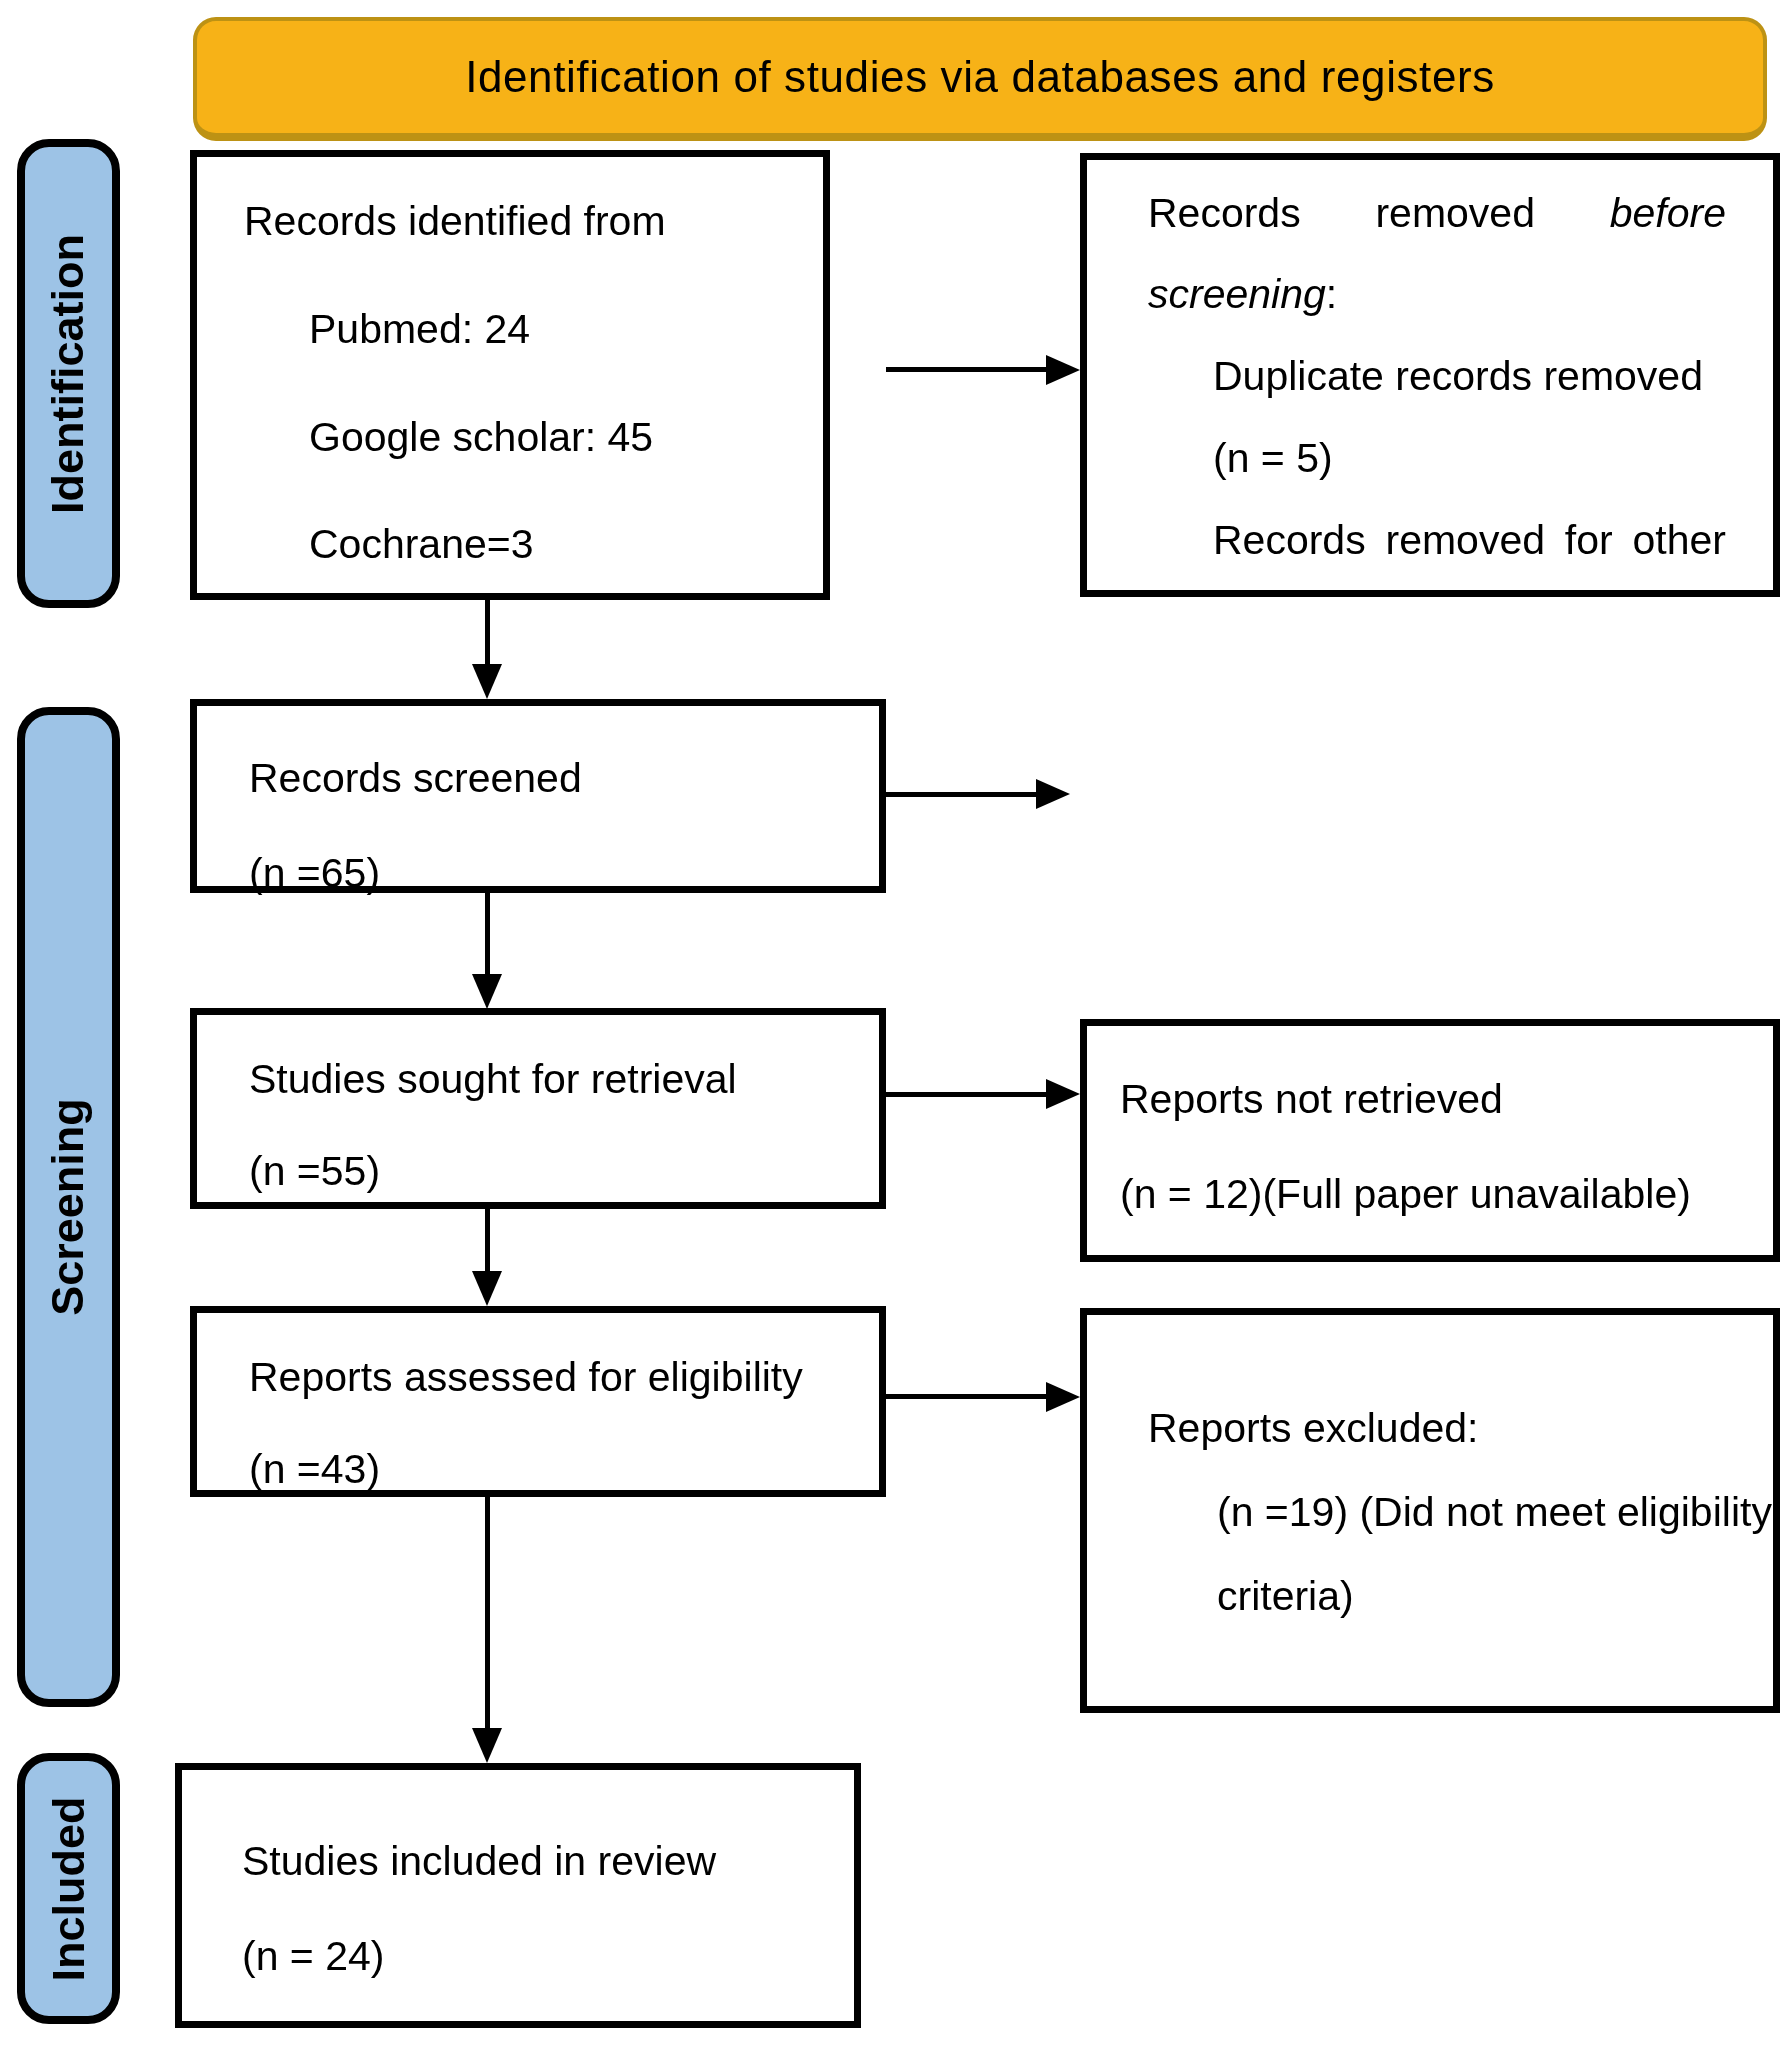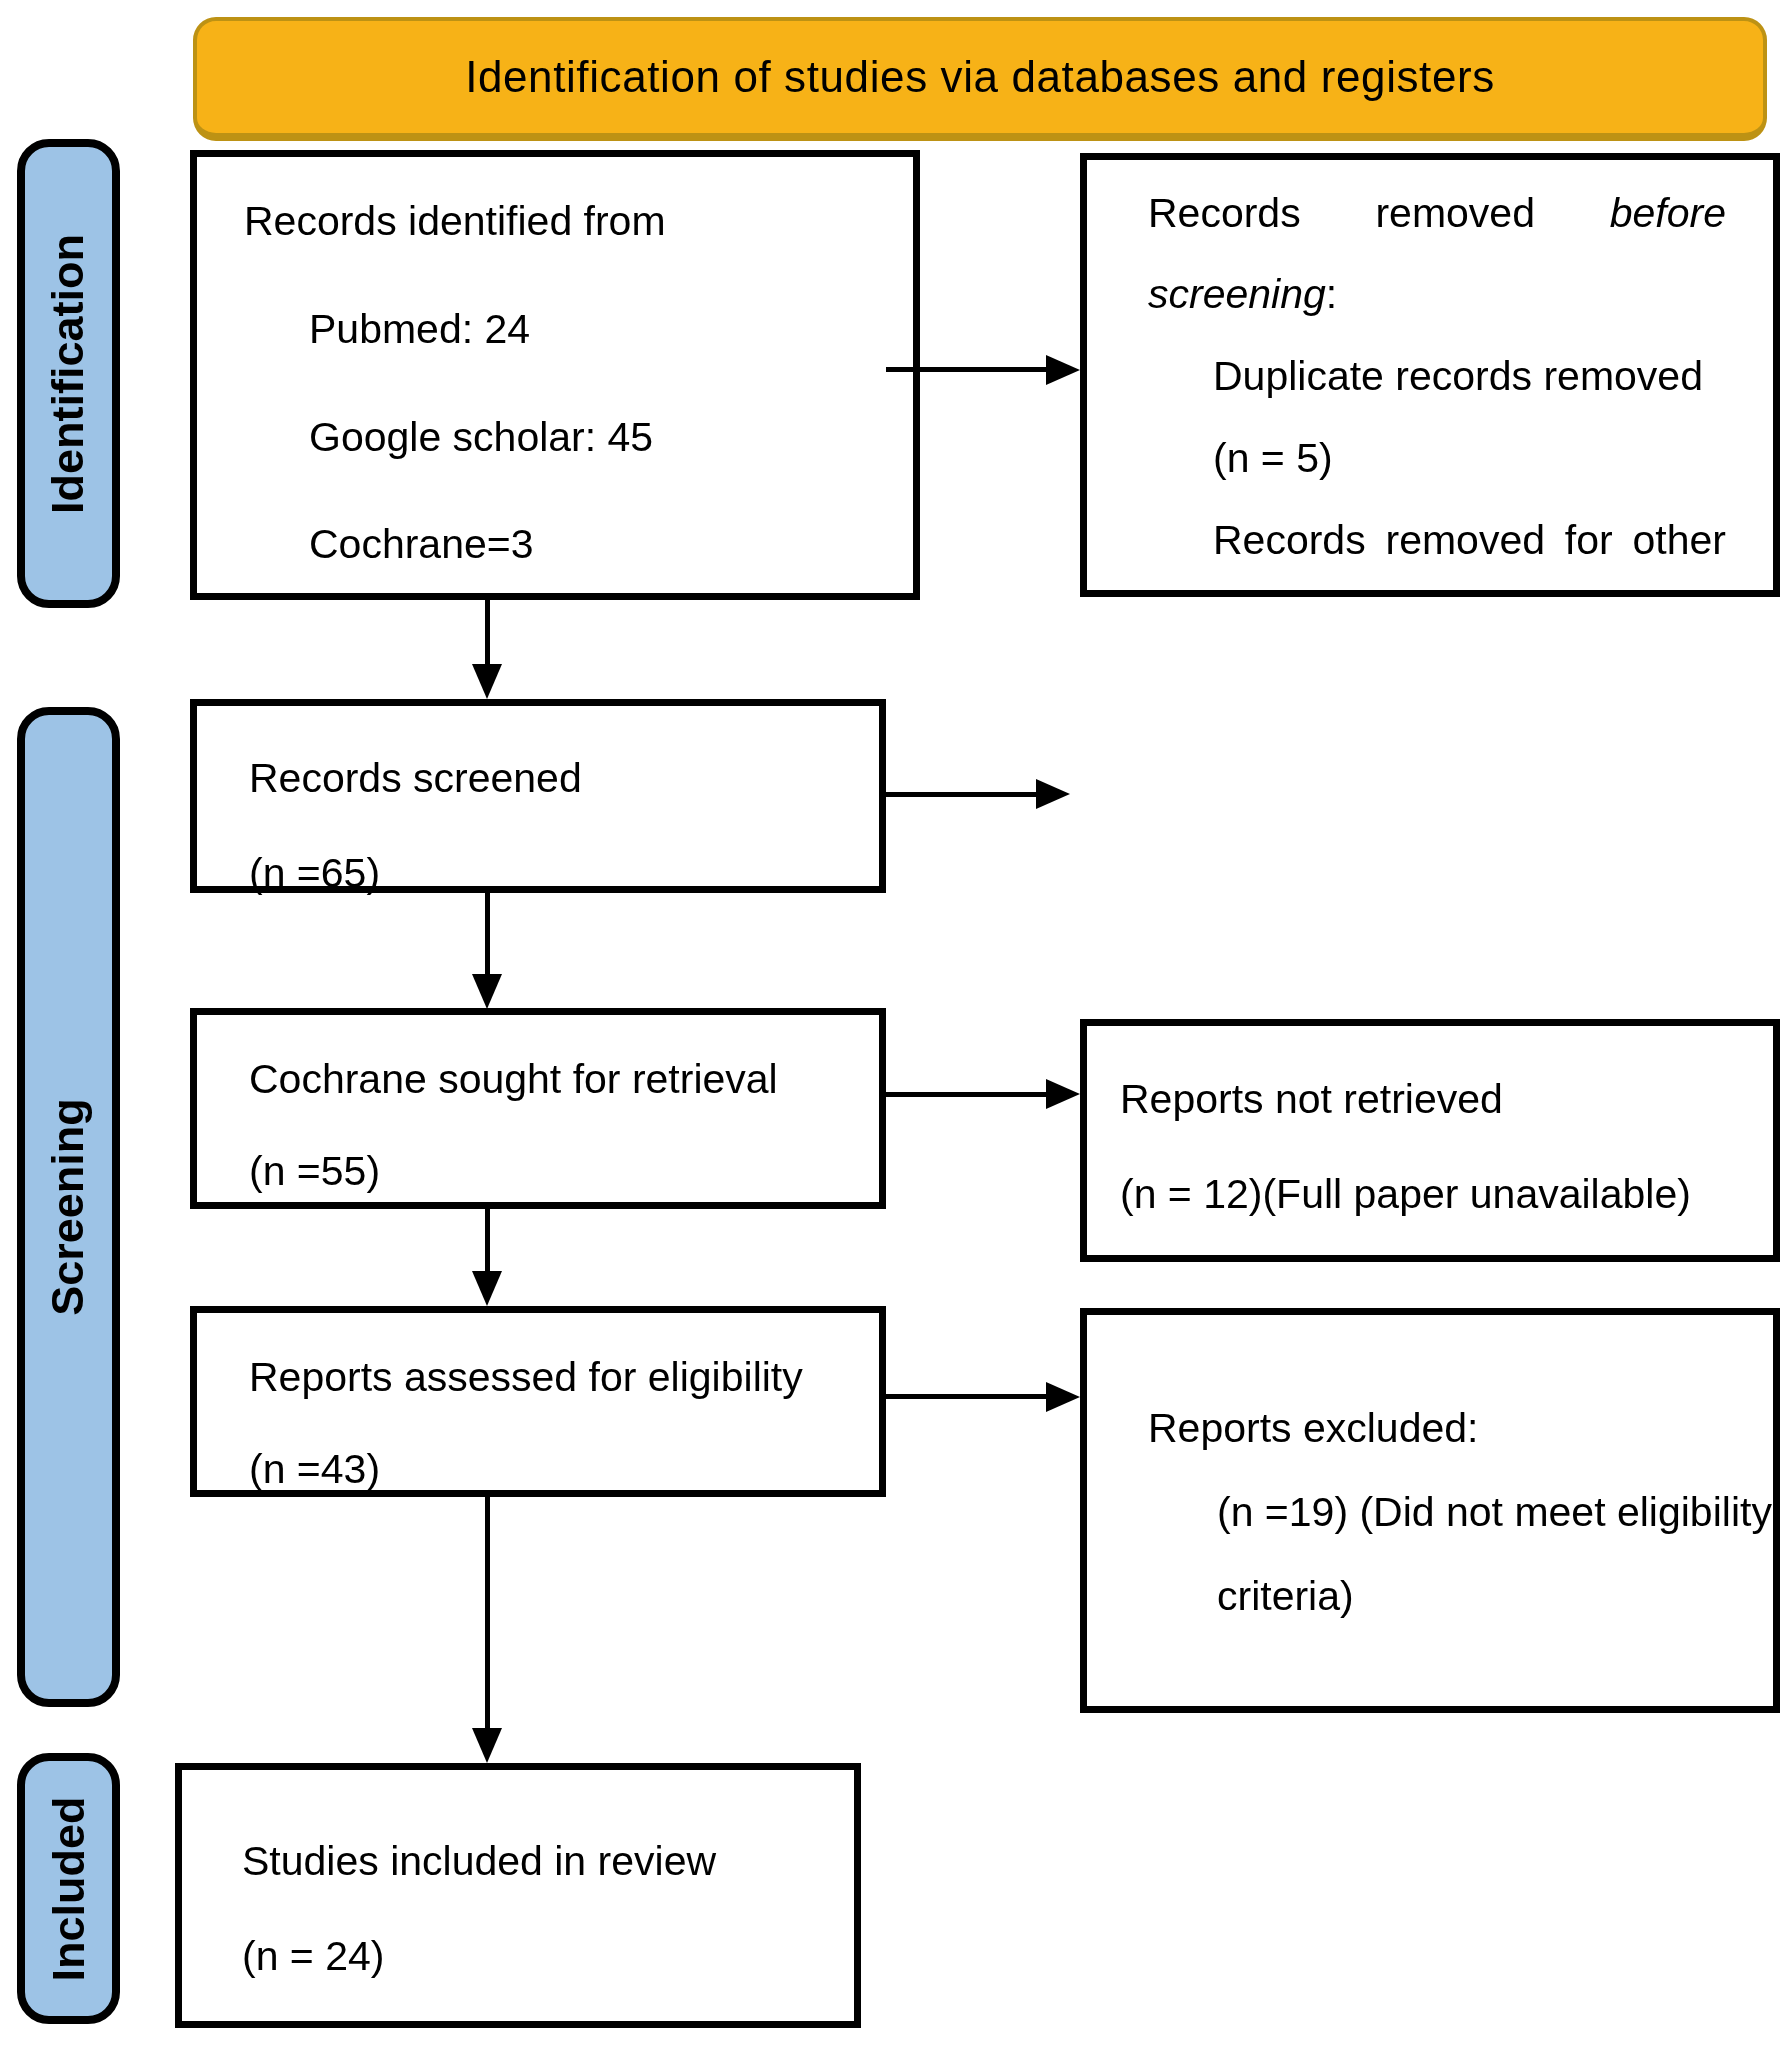--- a/index.html
+++ b/index.html
@@ -43,21 +43,21 @@
 
   
   .box {
     background:#fff;
     border:7.7px solid var(--line-color);
     font-size:41px;
     line-height:1.24;
   }
   .box .ln { white-space:nowrap; }
 
-  .box-records-identified { left:190px;  top:150px;  width:730px; height:450px; padding:39px 33px 0 47px; }
+  .box-records-identified { left:190px;  top:150px;  width:640px; height:450px; padding:39px 33px 0 47px; }
   .box-records-identified .ln { margin-bottom:57px; }
   .box-records-identified .sub { padding-left:65px; }
 
   .box-records-removed { left:1080px; top:153px; width:700px; height:444px; padding:27.5px 47px 0 61px; overflow:hidden; }
   .box-records-removed .ln { margin-bottom:31px; }
   .box-records-removed .jline { display:flex; justify-content:space-between; white-space:nowrap; }
   .box-records-removed .sub { padding-left:65px; }
   .box-records-removed .sub.jline { padding-right:0; }
   .italic { font-style:italic; }
 
@@ -134,21 +134,21 @@
     <span>other</span>
   </div>
 </div>
 
 <div class="abs box box-records-screened">
   <div class="ln">Records screened</div>
   <div class="ln ln2">(n =65)</div>
 </div>
 
 <div class="abs box box-reports-sought">
-  <div class="ln">Cochrane sought for retrieval</div>
+  <div class="ln">Studies sought for retrieval</div>
   <div class="ln ln2">(n =55)</div>
 </div>
 
 <div class="abs box box-reports-not-retrieved">
   <div class="ln">Reports not retrieved</div>
   <div class="ln ln2">(n = 12)(Full paper unavailable)</div>
 </div>
 
 <div class="abs box box-reports-assessed">
   <div class="ln">Reports assessed for eligibility</div>

